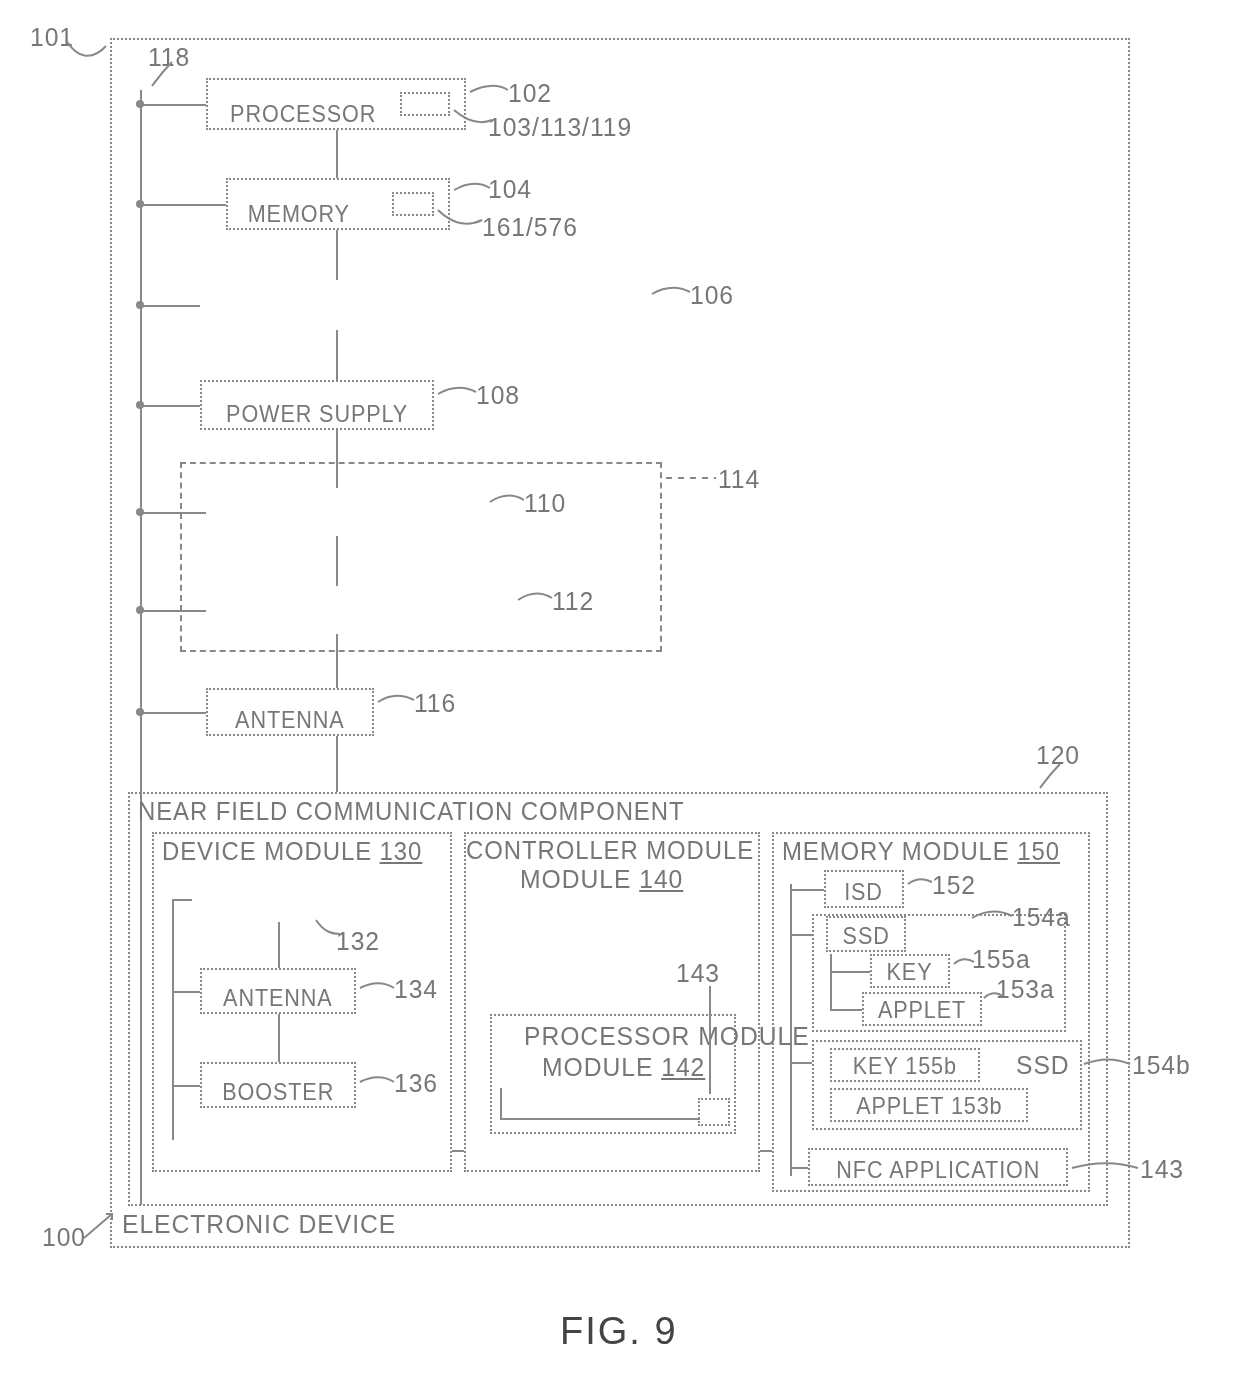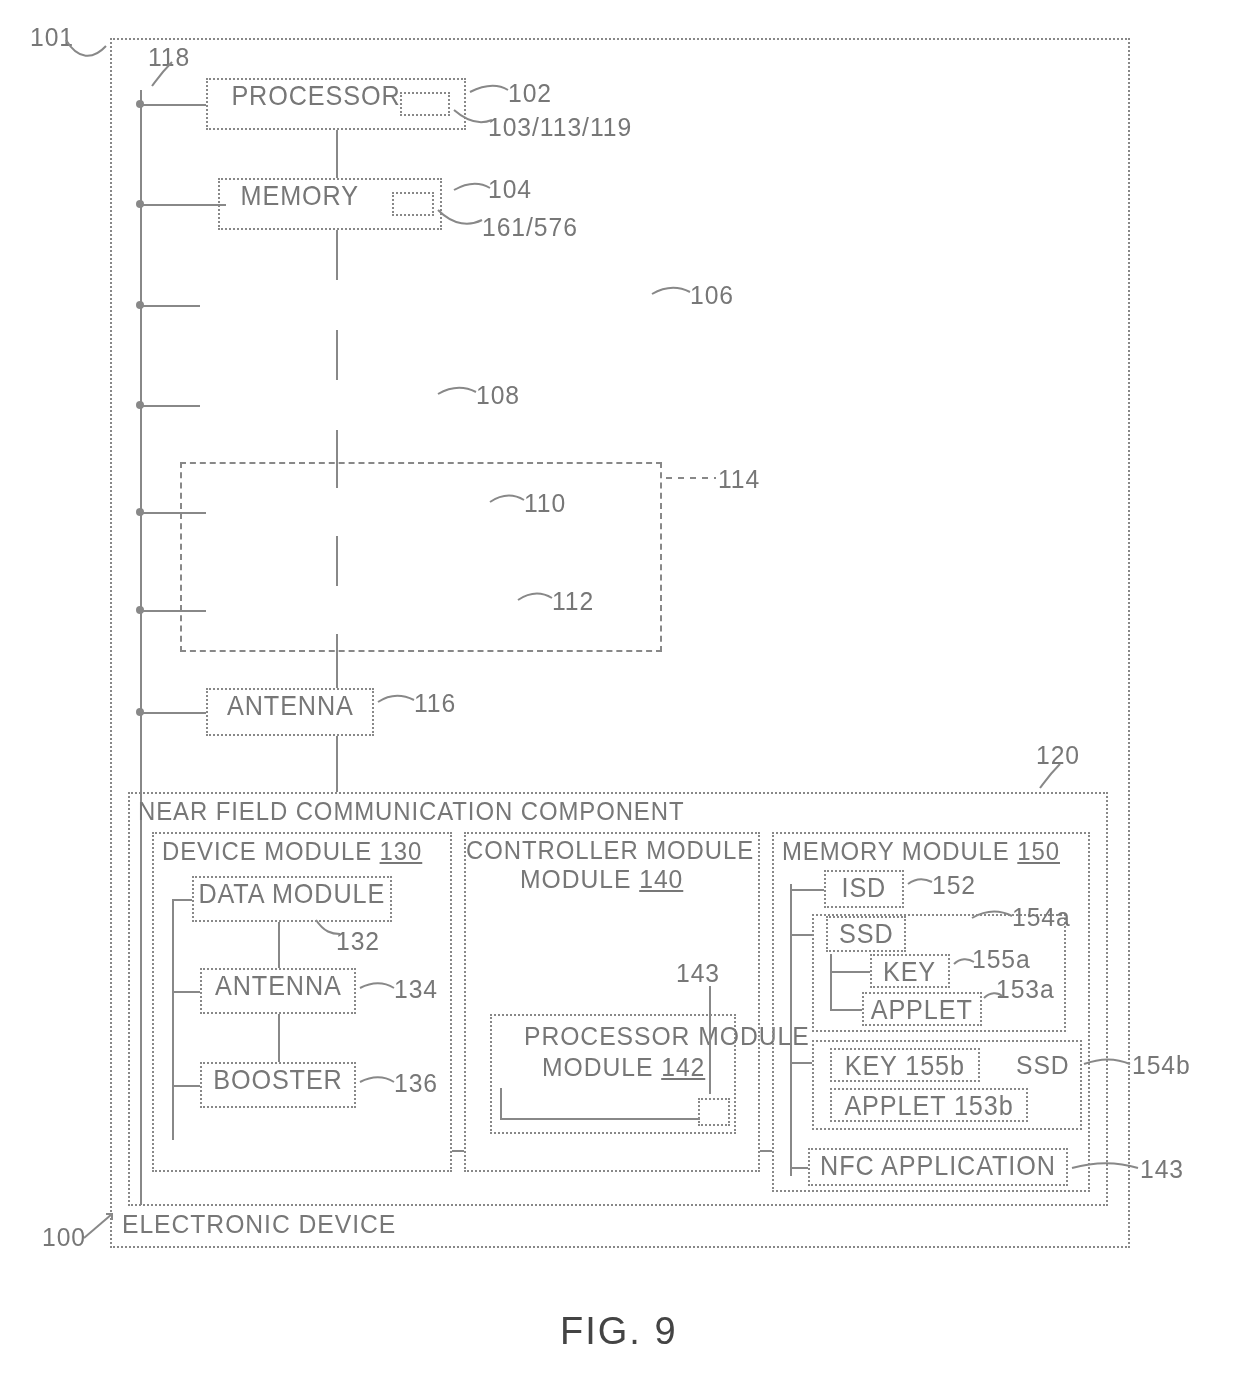--- a/index.html
+++ b/index.html
@@ -43,23 +43,23 @@
     color: #777;
     transform: scaleX(0.92);
     transform-origin: left top;
     white-space: nowrap;
   }
   .solidchip {
     position: absolute;
     border: 2px dotted #888;
     box-sizing: border-box;
     display: flex;
-    align-items: flex-start;
+    align-items: flex-end;
     justify-content: center;
-    font-size: 28px;
+    font-size: 24px;
     letter-spacing: 1px;
     color: #777;
     padding: 0 10px;
     white-space: nowrap;
     background: #fff;
   }
   .solidchip span {
     transform: scaleX(0.90);
     transform-origin: center;
   }
@@ -131,21 +131,21 @@
     </svg>
   <div class="lbl" data-name="ref-103" style="left:488px; top:112px;">103/113/119</div>
   <svg class="lead" data-name="lead-103" style="left:452px; top:106px; width:44px; height:22px;">
       <path d="M2 4 C 18 18, 30 18, 40 14"></path>
     </svg>
 
   <div class="line hline" data-name="conn-processor-bus" style="left:140px; top:104px; width:66px;"></div>
   <div class="junction" data-name="junction-processor" style="left:136px; top:100px;"></div>
   <div class="line vline" data-name="conn-proc-mem" style="left:336px; top:130px; height:48px;"></div>
 
-  <div class="solidchip" data-name="memory-block" style="left:218px; top:178px; width:224px; height:52px; justify-content:flex-start; padding-left:14px;">
+  <div class="solidchip" data-name="memory-block" style="left:226px; top:178px; width:224px; height:52px; justify-content:flex-start; padding-left:14px;">
     <span data-name="memory-label">MEMORY</span>
   </div>
   <div class="innerbox" data-name="memory-subchip" style="left:392px; top:192px; width:42px; height:24px;"></div>
   <div class="lbl" data-name="ref-104" style="left:488px; top:174px;">104</div>
   <svg class="lead" data-name="lead-104" style="left:452px; top:180px; width:42px; height:18px;">
       <path d="M2 10 C 16 2, 28 2, 38 8"></path>
     </svg>
   <div class="lbl" data-name="ref-161" style="left:482px; top:212px;">161/576</div>
   <svg class="lead" data-name="lead-161" style="left:436px; top:206px; width:50px; height:24px;">
       <path d="M2 4 C 18 20, 34 20, 46 14"></path>
@@ -156,20 +156,23 @@
   <div class="line vline" data-name="conn-mem-comm" style="left:336px; top:230px; height:50px;"></div>
 
   <div class="lbl" data-name="ref-106" style="left:690px; top:280px;">106</div>
   <svg class="lead" data-name="lead-106" style="left:650px; top:284px; width:44px; height:18px;">
       <path d="M2 10 C 16 2, 28 2, 40 8"></path>
     </svg>
   <div class="line hline" data-name="conn-comm-bus" style="left:140px; top:305px; width:60px;"></div>
   <div class="junction" data-name="junction-comm" style="left:136px; top:301px;"></div>
   <div class="line vline" data-name="conn-comm-psu" style="left:336px; top:330px; height:50px;"></div>
 
+  <div class="solidchip" data-name="psu-block" style="left:200px; top:380px; width:234px; height:50px;">
+    <span data-name="psu-label">POWER SUPPLY</span>
+  </div>
   <div class="lbl" data-name="ref-108" style="left:476px; top:380px;">108</div>
   <svg class="lead" data-name="lead-108" style="left:436px; top:384px; width:44px; height:18px;">
       <path d="M2 10 C 16 2, 28 2, 40 8"></path>
     </svg>
   <div class="line hline" data-name="conn-psu-bus" style="left:140px; top:405px; width:60px;"></div>
   <div class="junction" data-name="junction-psu" style="left:136px; top:401px;"></div>
   <div class="line vline" data-name="conn-psu-io" style="left:336px; top:430px; height:58px;"></div>
 
   <div class="dashedgrp" data-name="io-group-114" style="left:180px; top:462px; width:482px; height:190px;"></div>
   <div class="lbl" data-name="ref-114" style="left:718px; top:464px;">114</div>
@@ -214,23 +217,20 @@
   </div>
 
   <div class="box" data-name="device-module-box" style="left:152px; top:832px; width:300px; height:340px;">
     <div class="caption" data-name="device-module-label">
       <span data-name="device-module-text">DEVICE MODULE</span>&nbsp;<span class="underline" data-name="ref-130">130</span>
     </div>
   </div>
 
   <div class="line vline" data-name="devmod-vbus" style="left:172px; top:900px; height:240px;"></div>
 
-  <div class="solidchip" data-name="data-module-block" style="left:192px; top:876px; width:200px; height:46px;">
-    <span data-name="data-module-label">DATA MODULE</span>
-  </div>
   <div class="lbl" data-name="ref-132" style="left:336px; top:926px;">132</div>
   <svg class="lead" data-name="lead-132" style="left:314px; top:918px; width:30px; height:22px;">
       <path d="M2 2 C 10 14, 18 16, 26 16"></path>
     </svg>
   <div class="line hline" data-name="conn-datamod" style="left:172px; top:899px; width:20px;"></div>
   <div class="line vline" data-name="conn-datamod-ant" style="left:278px; top:922px; height:46px;"></div>
 
   <div class="solidchip" data-name="antenna2-block" style="left:200px; top:968px; width:156px; height:46px;">
     <span data-name="antenna2-label">ANTENNA</span>
   </div>

